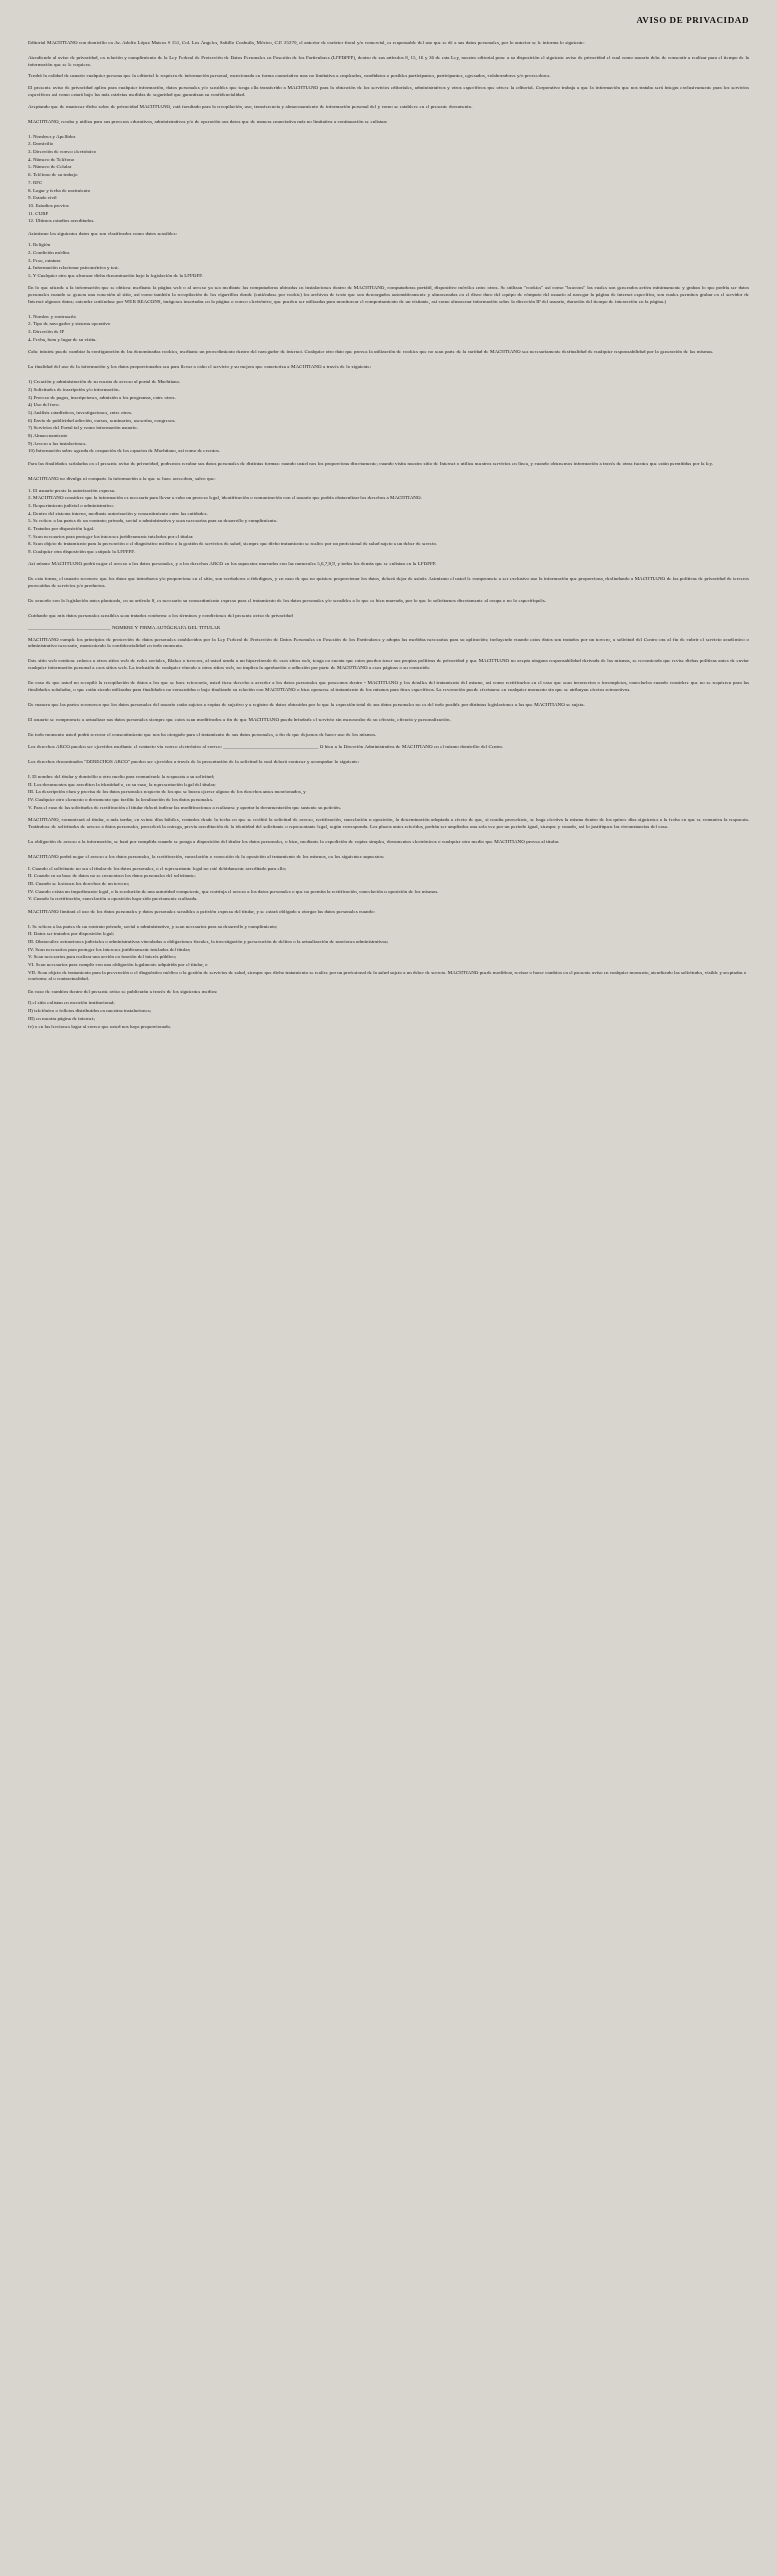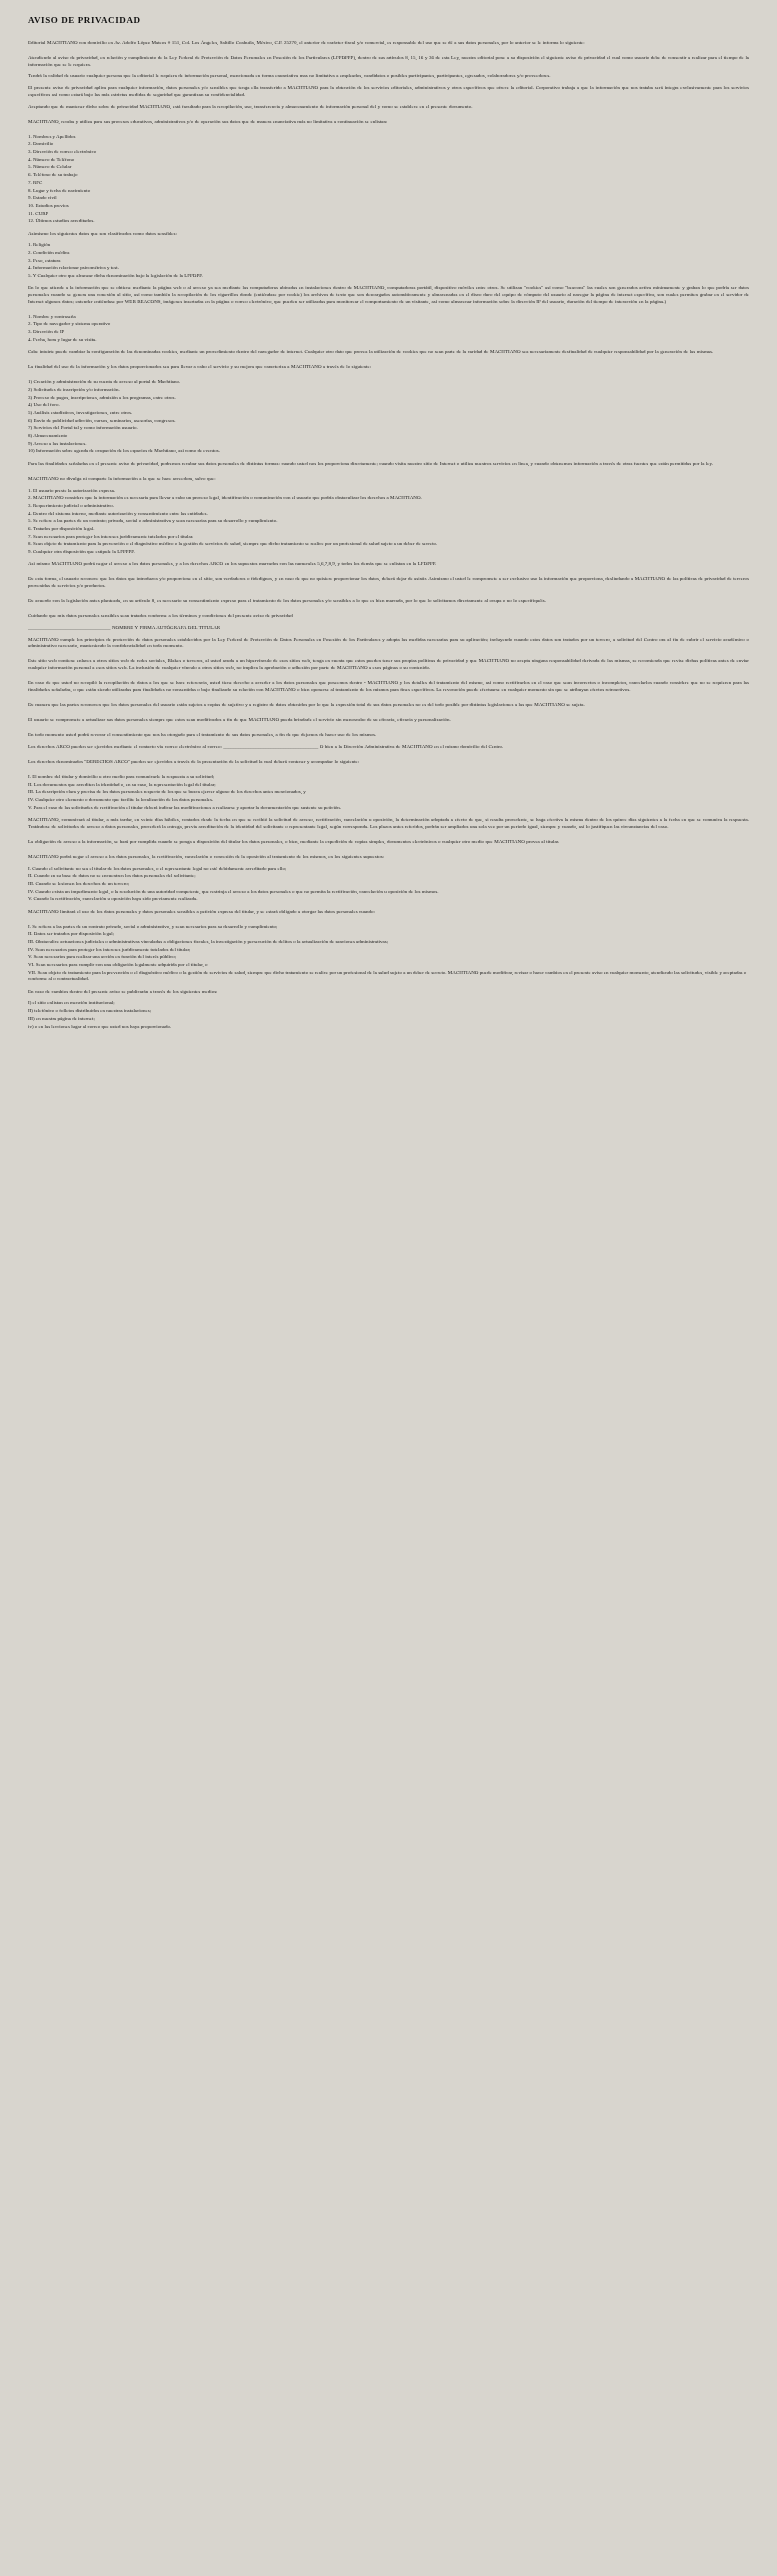--- a/index.html
+++ b/index.html
@@ -13,21 +13,21 @@
   }
   .page {
     width: 777px;
     min-height: 2576px;
     background: #d8d5ce;
     box-sizing: border-box;
     padding: 13px 28px 22.6px 28px;
     color: #1a1a1a;
   }
   .doc-title {
-    text-align: left;
+    text-align: right;
     font-size: 9px;
     font-weight: bold;
     letter-spacing: 0.6px;
     margin: 1.9px 0 15px 0;
     color: #111;
   }
   p.para {
     font-size: 5px;
     line-height: 1.32;
     text-align: justify;

